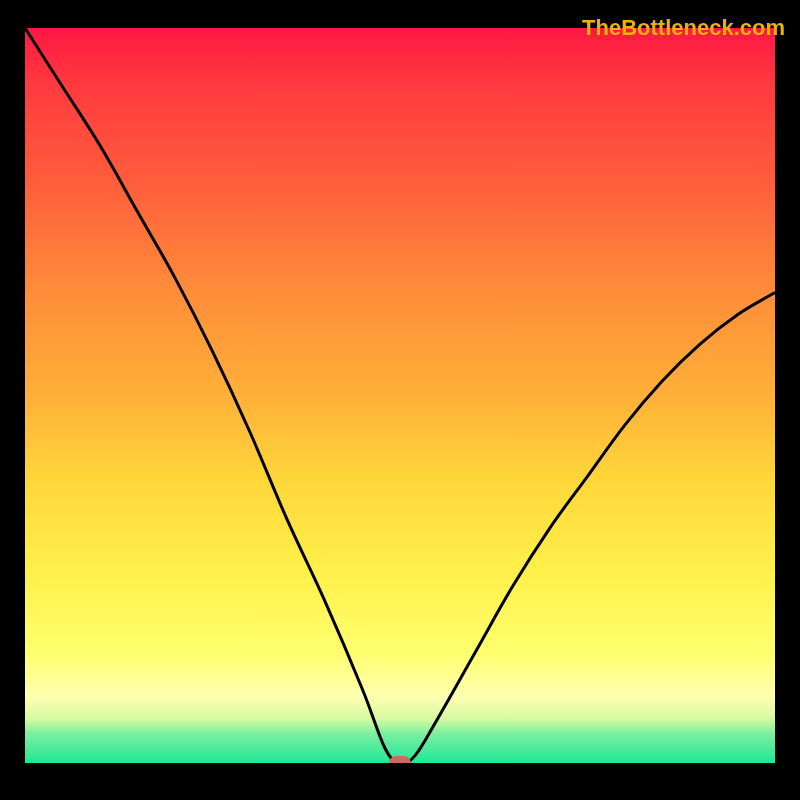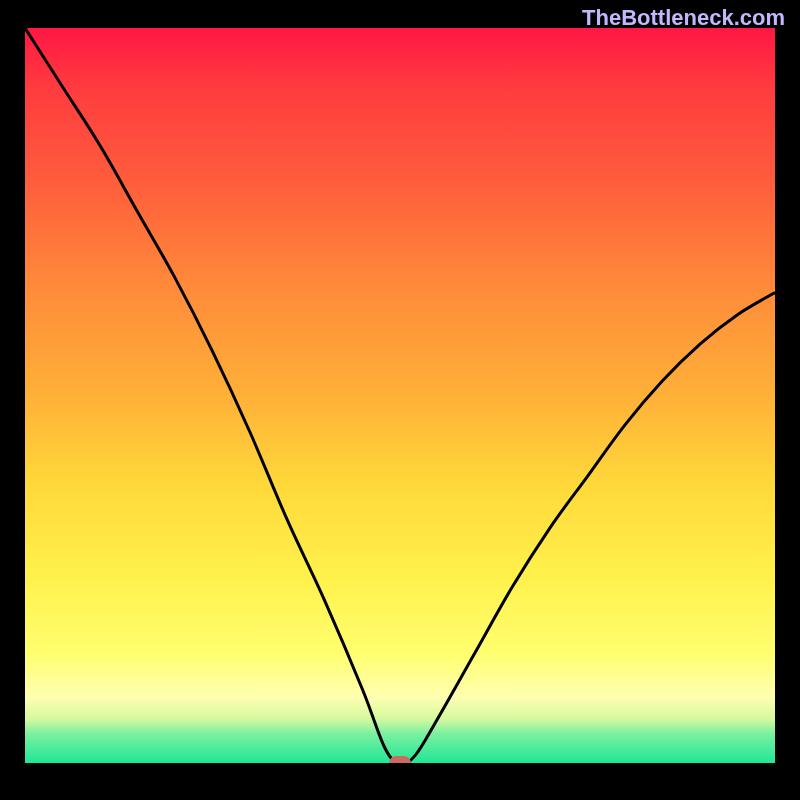--- a/index.html
+++ b/index.html
@@ -12,23 +12,23 @@
     overflow: hidden;
   }
   .frame {
     position: relative;
     width: 800px;
     height: 800px;
     background: #000;
   }
   .watermark {
     position: absolute;
-    top: 5px;
+    top: 15px;
     right: 15px;
-    color: #c4b5fd;
+    color: #eab308;
     font-size: 22px;
     font-weight: bold;
     z-index: 10;
   }
   .plot-area {
     position: absolute;
     left: 25px;
     top: 28px;
     width: 750px;
     height: 735px;

